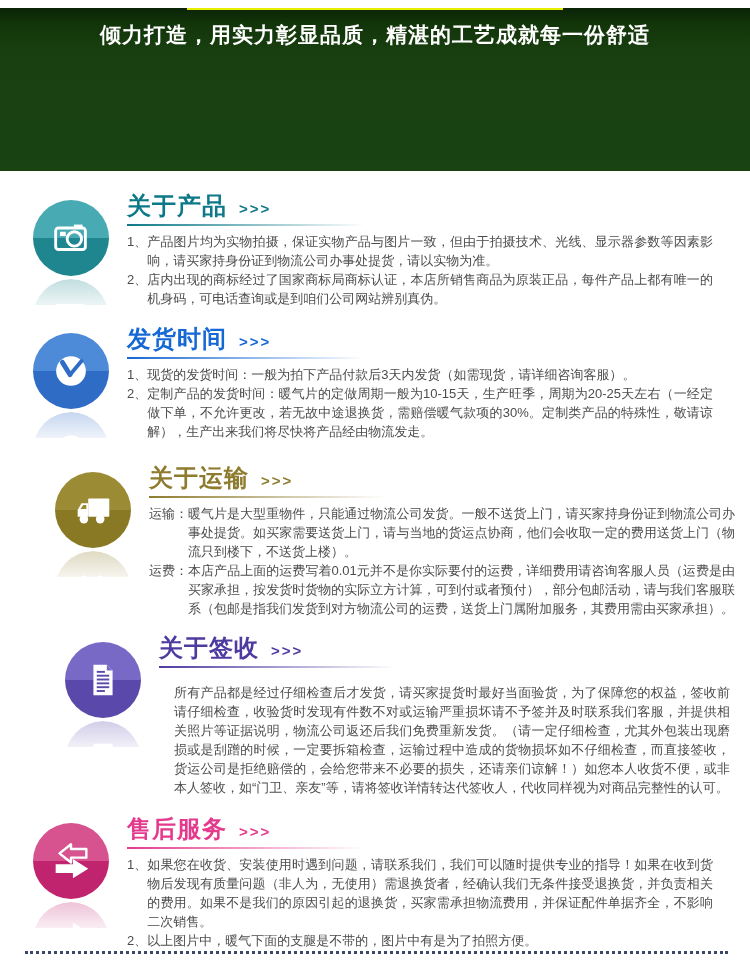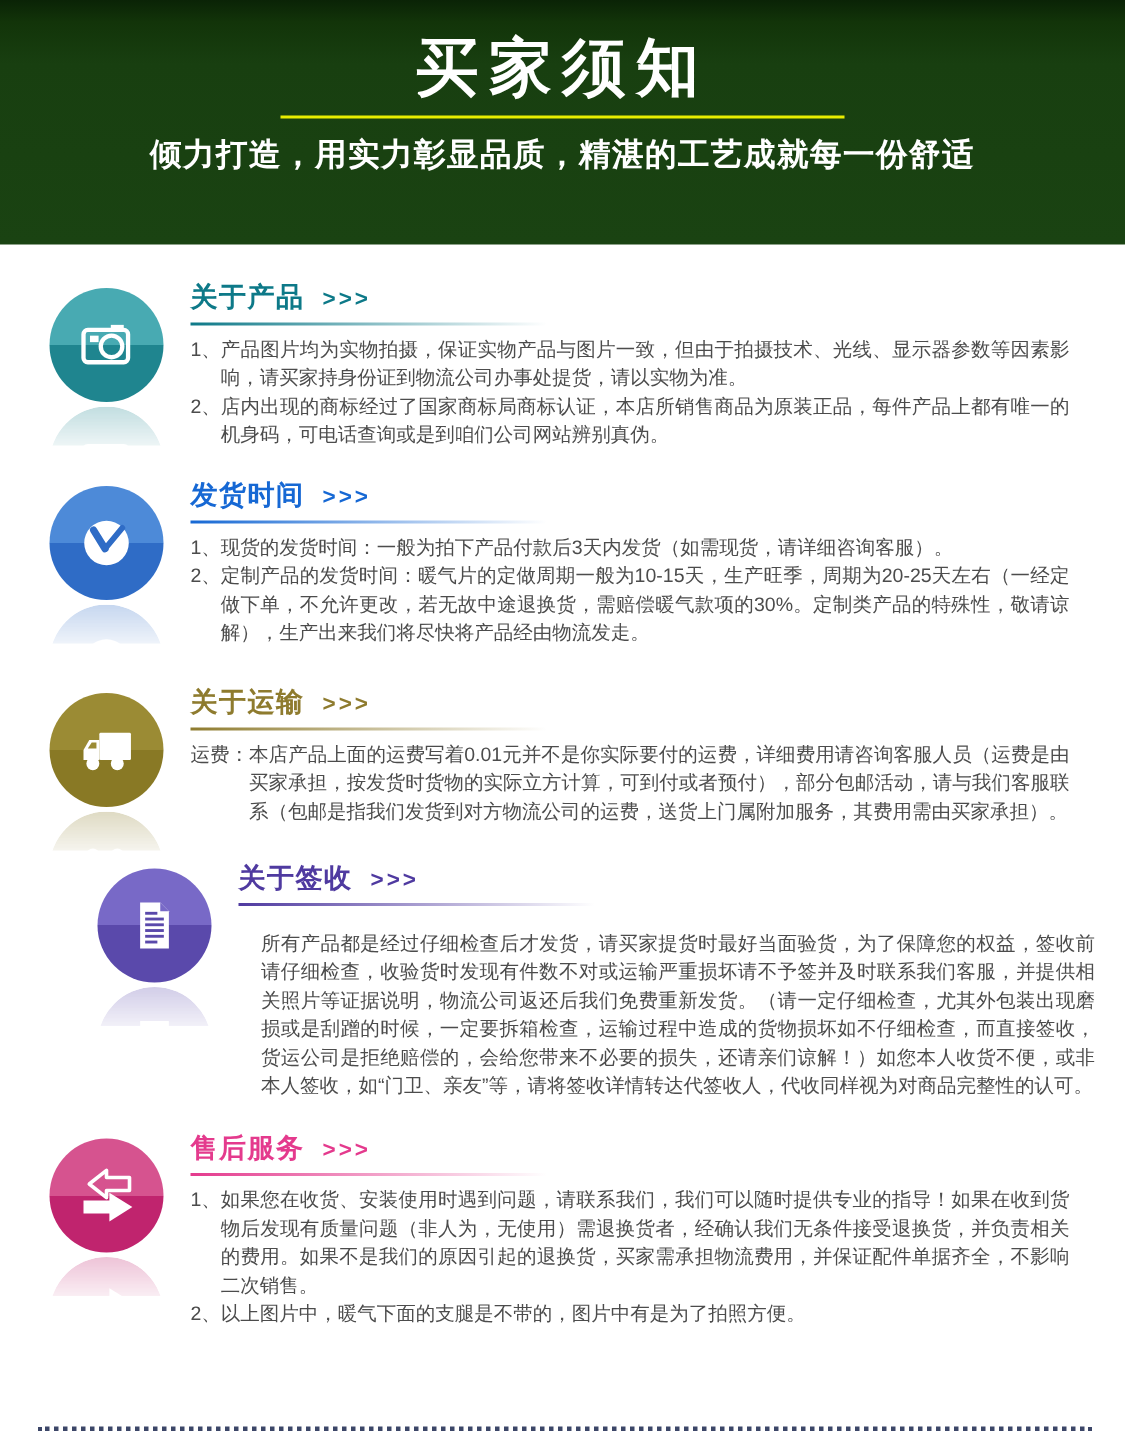--- a/index.html
+++ b/index.html
@@ -80,21 +80,21 @@
     color: #4c4c4c;
   }
   .sec-title-row {
     display: flex;
     align-items: baseline;
     line-height: 20px;
     margin-bottom: 5px;
   }
   .sec-title {
     margin: 0;
-    font-size: 18px;
+    font-size: 24px;
     font-weight: bold;
     color: var(--accent);
     letter-spacing: 1px;
   }
   .sec-arrows {
     margin-left: 12px;
     font-size: 15px;
     font-weight: bold;
     color: var(--accent);
     letter-spacing: 2px;
@@ -107,40 +107,39 @@
   }
   .sec-body { font-size: 13px; line-height: 19px; }
   .item { display: flex; }
   .item .marker { flex: 0 0 auto; white-space: nowrap; }
   .item .text { flex: 1 1 auto; text-align: justify; }
   .paragraph { margin: 15px; text-align: justify; }
 
   
   .s-product      { margin-bottom: 21px; }
   .s-shipping     { margin-bottom: 27px; }
-  .s-transport    { margin-bottom: 8px; }
+  .s-transport    { margin-bottom: 20px; padding-left: 22px; }
   .s-receipt      { margin-bottom: 7px; padding-left: 32px; }
   .s-after-sales  { margin-bottom: 0; }
 
   
   .dotted-divider {
     position: absolute;
     left: 25px;
     right: 22px;
     bottom: 11px;
     border-top: 3px dotted #3c4668;
   }
 </style>
 </head>
 <body>
 
 <div class="page">
 
   <header class="hero">
-    <h1 class="hero-title">买家须知</h1>
     <div class="hero-divider" style="background-color: rgb(232, 237, 0);"></div>
     <p class="hero-subtitle">倾力打造，用实力彰显品质，精湛的工艺成就每一份舒适</p>
   </header>
 
   <main class="main">
 
     <section class="notice-section s-product" style="--accent: #0d7988; --icon-light: #48aab2; --icon-dark: #1f858f;">
       <div class="icon-col">
         <div class="icon-circle">
           <svg viewBox="0 0 48 48" width="46" height="46">
@@ -241,20 +240,24 @@
         </div>
           </div>
       </div>
       <div class="content-col">
         <div class="sec-title-row">
           <h2 class="sec-title">关于运输</h2>
           <span class="sec-arrows">&gt;&gt;&gt;</span>
         </div>
         <div class="sec-underline"></div>
         <div class="sec-body">
+          <div class="item">
+            <span class="marker">运输：</span>
+            <span class="text">暖气片是大型重物件，只能通过物流公司发货。一般不送货上门，请买家持身份证到物流公司办事处提货。如买家需要送货上门，请与当地的货运点协商，他们会收取一定的费用送货上门（物流只到楼下，不送货上楼）。</span>
+          </div>
           <div class="item">
             <span class="marker">运费：</span>
             <span class="text">本店产品上面的运费写着0.01元并不是你实际要付的运费，详细费用请咨询客服人员（运费是由买家承担，按发货时货物的实际立方计算，可到付或者预付），部分包邮活动，请与我们客服联系（包邮是指我们发货到对方物流公司的运费，送货上门属附加服务，其费用需由买家承担）。</span>
           </div>
         </div>
       </div>
     </section>
 
     <section class="notice-section s-receipt" style="--accent: #4f3aa0; --icon-light: #7869c7; --icon-dark: #5a49ab;">
       <div class="icon-col">

